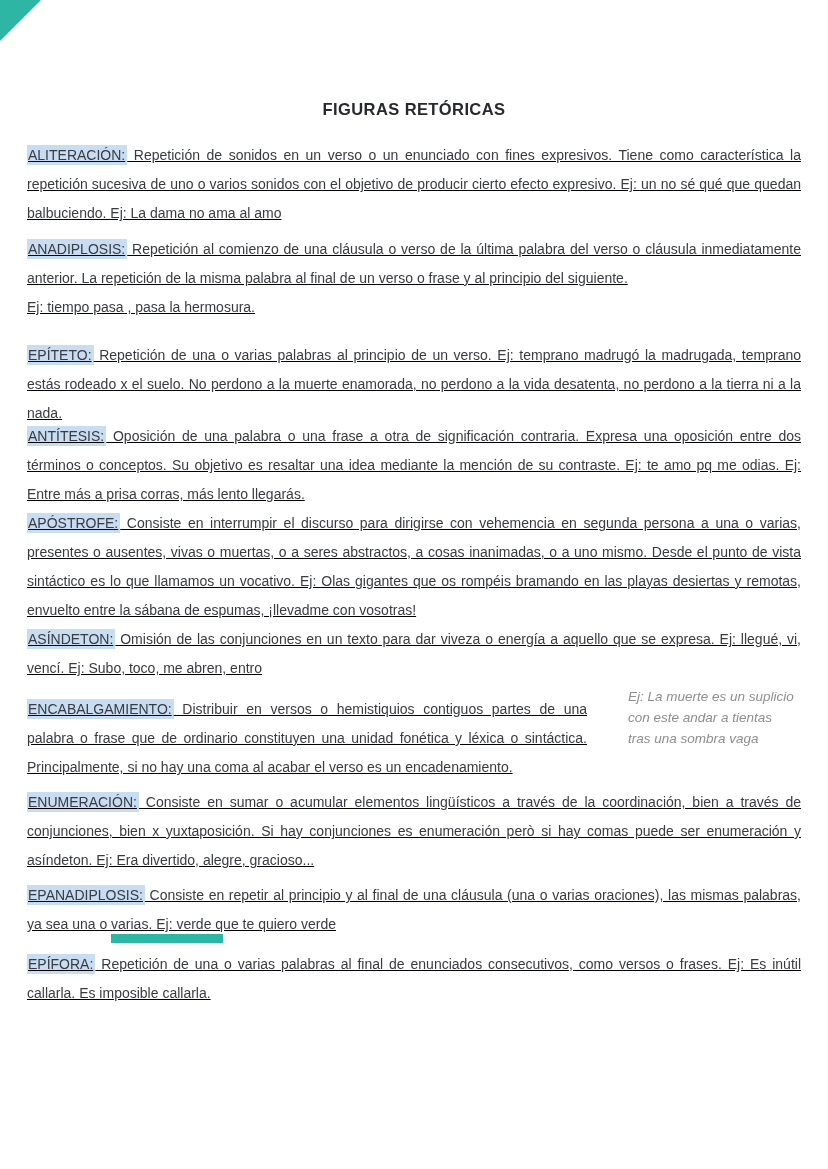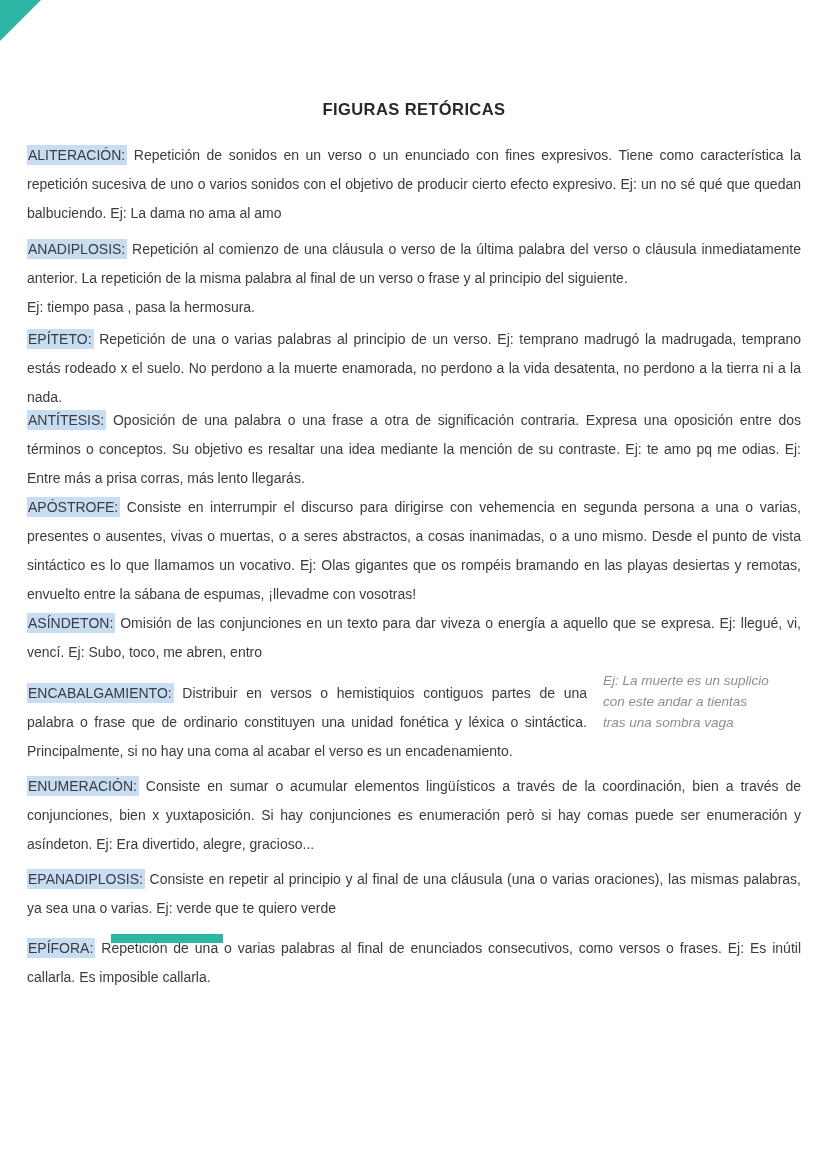--- a/index.html
+++ b/index.html
@@ -28,23 +28,23 @@
   h1.title {
     margin: 0 0 22px 0;
     padding-top: 100px;
     text-align: center;
     font-size: 16.5px;
     font-weight: 700;
     letter-spacing: 0.4px;
     color: #26292d;
   }
   main.content { margin: 0 27px; }
-  .entry-row { margin-bottom: 8px; }
+  .entry-row { margin-bottom: 8px; text-decoration: underline; }
   .entry-row.e0 { margin-bottom: 7px; }
-  .entry-row.e1 { margin-bottom: 3px; }
+  .entry-row.e1 { margin-bottom: 19px; }
   .entry-row.e2 { margin-bottom: -6px; }
   .entry-row.e3 { margin-bottom: 0; }
   .entry-row.e4 { margin-bottom: 0; }
   .entry-row.e5 { margin-bottom: 12px; }
   .entry-row.e6 { margin-bottom: 6px; }
   .entry-row.e7 { margin-bottom: 6px; }
   .entry-row.e8 { margin-bottom: 11px; }
   .entry-row.e9 { margin-bottom: 10px; }
   .entry-row.e10 { margin-bottom: 0; }
   p.entry {
@@ -57,21 +57,21 @@
   }
   mark.term {
     background: var(--highlight, #c8dcf2);
     color: inherit;
     padding: 2px 2px 2px 1px;
   }
   .entry-row.has-note { position: relative; }
   .entry-row.has-note p.entry { width: 560px; }
   aside.side-note {
     position: absolute;
-    left: 576px; top: -9px;
+    left: 601px; top: -9px;
     width: 200px;
     font-size: 13.5px;
     line-height: 21px;
     font-style: italic;
     color: var(--note-gray, #8e8e8e);
   }
 </style>
 </head>
 <body>
 

